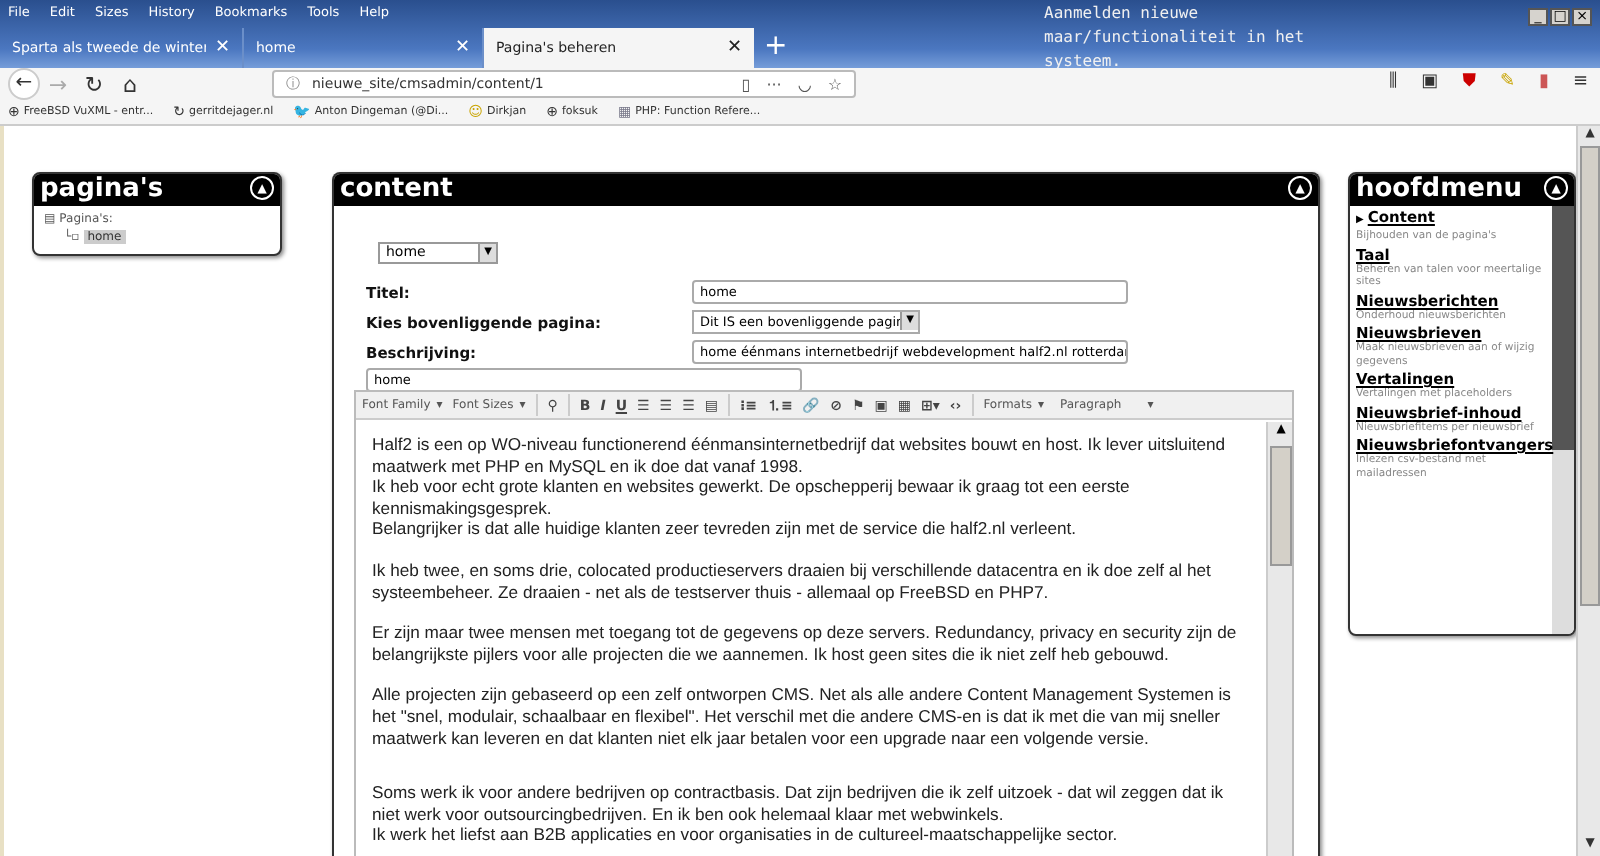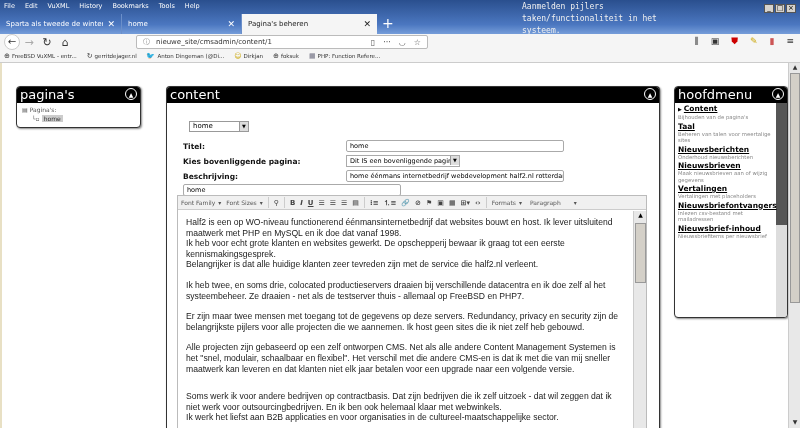--- a/index.html
+++ b/index.html
@@ -34,21 +34,21 @@
 .bm i{font-style:normal;font-size:7px}
 
 .page{position:absolute;left:0;top:63px;width:800px;height:365px;background:#fff;border-left:2px solid #e8e0c4}
 .scrollbar{position:absolute;right:0;top:0;width:12px;height:365px;background:#e8e8e8;border-left:1px solid #ccc}
 .scrollbar .thumb{position:absolute;left:1px;top:10px;width:10px;height:230px;background:#d4d0c8;border:1px solid #999}
 .scrollbar .up,.scrollbar .dn{position:absolute;left:1px;width:10px;height:10px;font-size:6px;text-align:center;color:#333}
 .scrollbar .up{top:0}
 .scrollbar .dn{bottom:0}
 
 .panel{position:absolute;background:#fff;border:1px solid #333;border-radius:4px;box-shadow:1px 1px 2px #888;overflow:hidden}
-.panel-head{background:#000;color:#fff;font-weight:normal;font-size:13px;height:16px;line-height:15px;padding-left:3px;display:flex;justify-content:space-between}
+.panel-head{background:#000;color:#fff;font-weight:bold;font-size:13px;height:16px;line-height:15px;padding-left:3px;display:flex;justify-content:space-between}
 .collapse-btn{width:12px;height:12px;border-radius:50%;border:1.5px solid #fff;margin:1px 3px;display:flex;align-items:center;justify-content:center;font-size:6px}
 .p-pag{left:14px;top:23px;width:125px;height:42px}
 .tree{padding:3px 5px;font-size:6px;color:#555}
 .tree .node{display:flex;align-items:center;gap:2px}
 .tree .leaf{margin-left:10px;display:flex;align-items:center;gap:2px;margin-top:2px}
 .tree .leaf b{font-weight:normal;background:#ccc;padding:0 2px;color:#333}
 .p-content{left:164px;top:23px;width:494px;height:350px;border-bottom:none;border-radius:4px 4px 0 0}
 .sel-home{position:absolute;left:22px;top:34px;width:60px;height:11px;border:1px solid #999;font-size:7px;padding-left:3px;line-height:9px;background:#fff}
 .sel-arrow{position:absolute;right:0;top:0;width:9px;height:9px;background:#ddd;border-left:1px solid #999;font-size:5px;text-align:center;line-height:9px}
 .frow{position:absolute;left:16px;height:12px;display:flex;align-items:center;width:390px}
@@ -77,27 +77,27 @@
 .mitem .d{font-size:5.3px;color:#888;line-height:6.5px}
 .mitem.first .t::before{content:"\25B6";font-size:5px;margin-right:2px;text-decoration:none;display:inline-block}
 </style>
 </head>
 <body>
 
 <div class="titlebar">
   <div class="menubar">
     <span>File</span>
     <span>Edit</span>
-    <span>VuXML</span>
+    <span>Sizes</span>
     <span>History</span>
     <span>Bookmarks</span>
     <span>Tools</span>
     <span>Help</span>
   </div>
-  <div class="overlay-text">Aanmelden pijlers taken/functionaliteit in het systeem.</div>
+  <div class="overlay-text">Aanmelden nieuwe maar/functionaliteit in het systeem.</div>
   <div class="win-btns">
     <div>_</div>
     <div>□</div>
     <div>×</div>
   </div>
   <div class="tabs">
     <div class="tab t1">
       <span style="white-space:nowrap;overflow:hidden;width:100px">Sparta als tweede de winterstop in - D</span>
       <span class="x">✕</span>
     </div>
@@ -293,26 +293,26 @@
         </div>
       <div class="mitem">
           <div class="t">Nieuwsbrieven</div>
           <div class="d">Maak nieuwsbrieven aan of wijzig gegevens</div>
         </div>
       <div class="mitem">
           <div class="t">Vertalingen</div>
           <div class="d">Vertalingen met placeholders</div>
         </div>
       <div class="mitem">
+          <div class="t">Nieuwsbrief-inhoud</div>
+          <div class="d">Nieuwsbriefitems per nieuwsbrief</div>
+        </div>
+      <div class="mitem">
           <div class="t">Nieuwsbriefontvangers</div>
           <div class="d">Inlezen csv-bestand met mailadressen</div>
-        </div>
-      <div class="mitem">
-          <div class="t">Nieuwsbrief-inhoud</div>
-          <div class="d">Nieuwsbriefitems per nieuwsbrief</div>
         </div>
     </div>
   </div>
 
   <div class="scrollbar">
     <div class="up">▲</div>
     <div class="thumb"></div>
     <div class="dn">▼</div>
   </div>
 </div>

